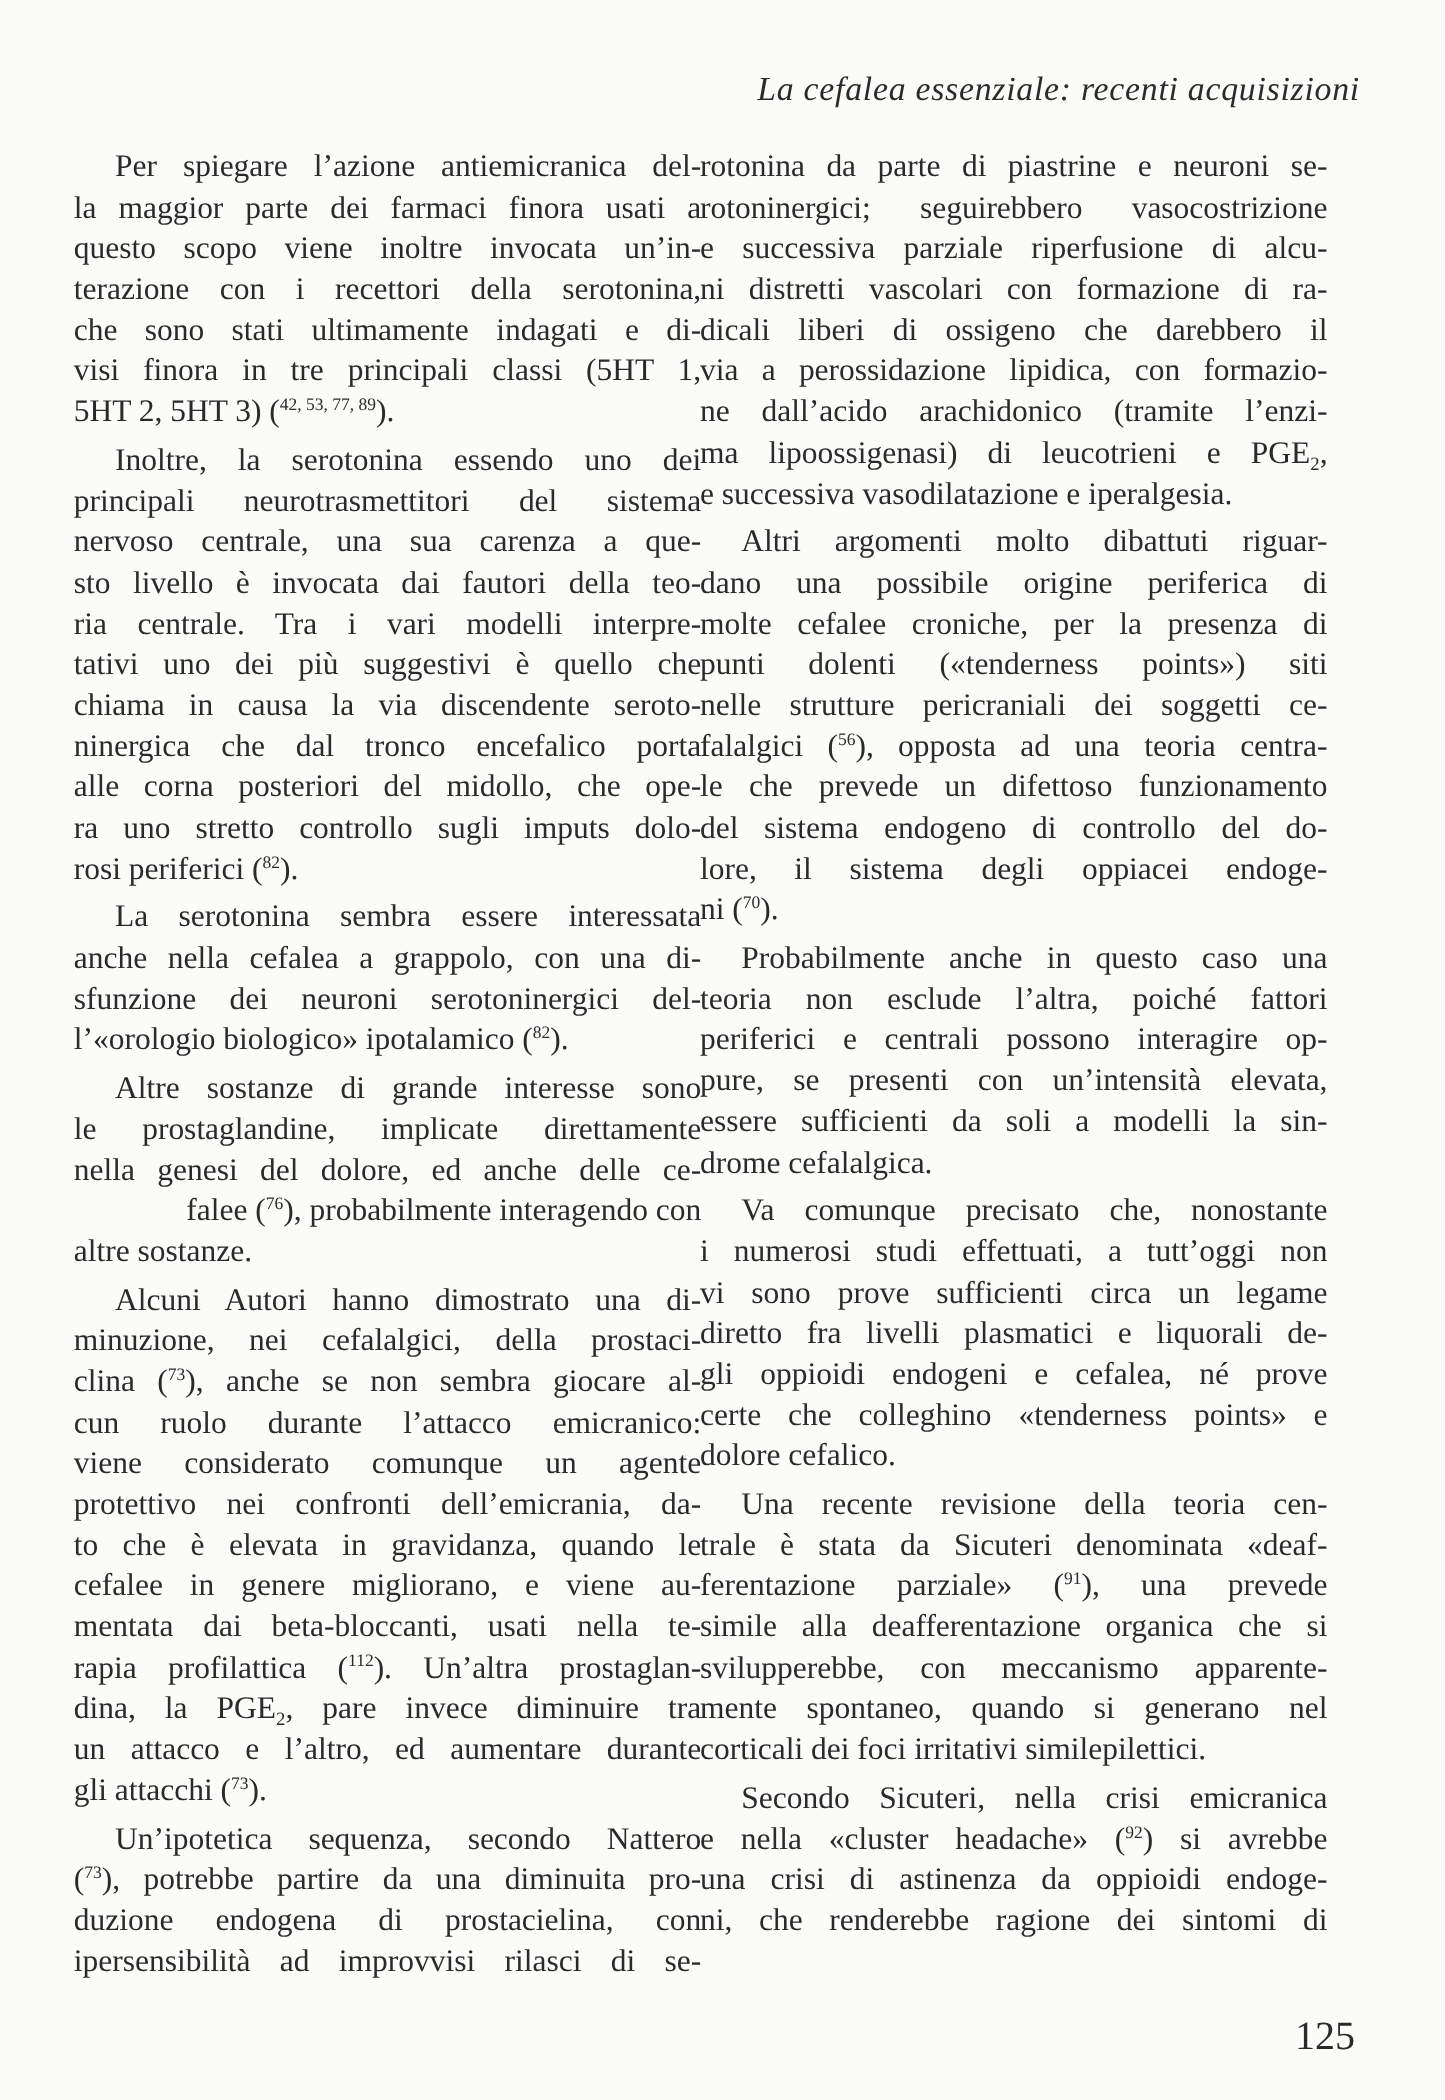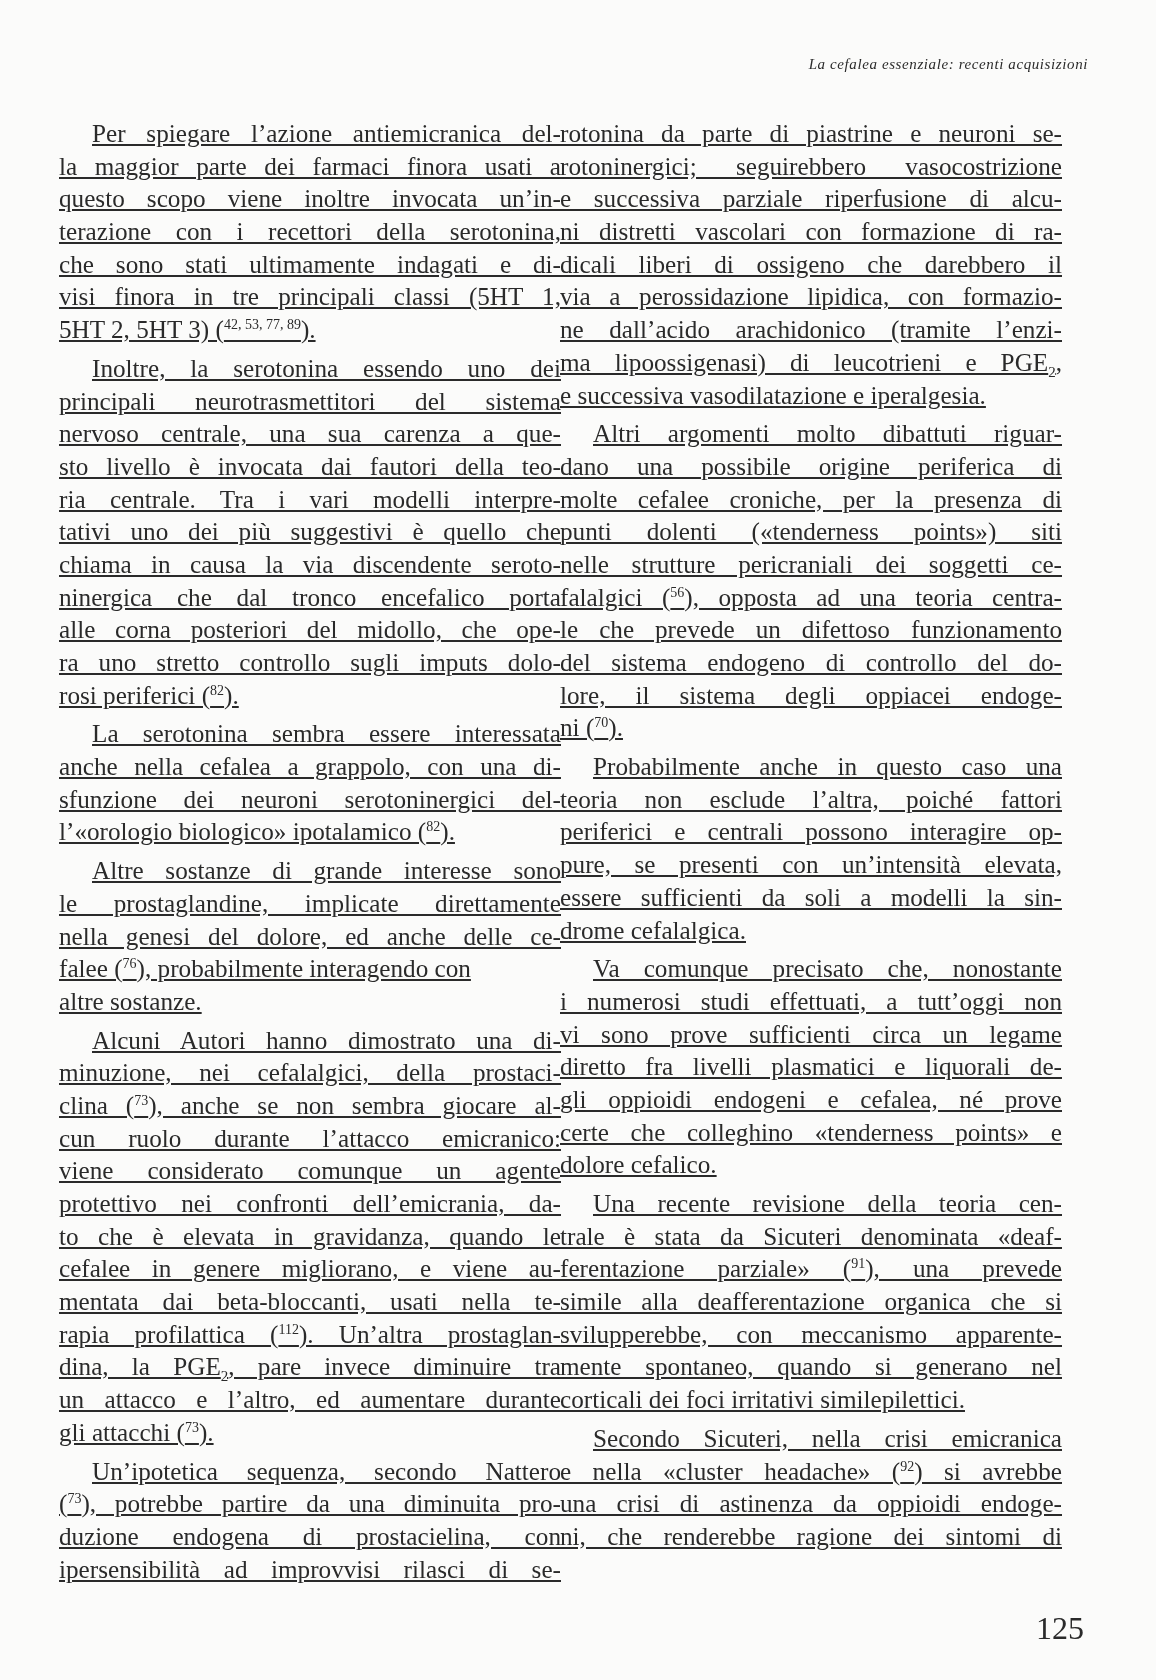--- a/index.html
+++ b/index.html
@@ -6,29 +6,28 @@
   body {
     width: 1156px; height: 1680px;
     background: #fbfbfa;
     position: relative; overflow: hidden;
     font-family: "DejaVu Serif", "Liberation Serif", serif;
     color: #2a2a2a;
   }
   .running-head {
     position: absolute; top: 56px; right: 68px;
     font-family: "Liberation Serif", serif;
-    font-style: italic; font-size: 15px; letter-spacing: 0.6px;
+    font-style: italic; font-size: 27px; letter-spacing: 0.6px;
     color: #2b2b2b;
   }
   .column {
     position: absolute; top: 118px; width: 502px;
     font-family: "Liberation Serif", serif;
     font-size: 25.2px; line-height: 32.7px;
     color: #2a2a2a;
-    text-decoration: underline;
   }
   .col-left { left: 59px; }
   .col-right { left: 560px; width: 502px; }
   .para { margin: 0 0 6px 0; }
   .line {
     display: block; text-align: justify; text-align-last: justify;
     white-space: nowrap; height: 32.7px;
   }
   .line.last { text-align-last: left; }
   .line.indent { padding-left: 33px; }
@@ -118,21 +117,21 @@
   <div class="para">
     <span class="line indent">
         <span class="t">Altre sostanze di grande interesse sono</span>
       </span>
     <span class="line">
         <span class="t">le prostaglandine, implicate direttamente</span>
       </span>
     <span class="line">
         <span class="t">nella genesi del dolore, ed anche delle ce-</span>
       </span>
-    <span class="line" style="display:flex;justify-content:flex-start;">
+    <span class="line" style="display:flex;justify-content:flex-end;">
         <span><span>falee (</span><sup>76</sup><span>), probabilmente interagendo con</span></span>
       </span>
     <span class="line last"><span>altre sostanze.</span></span>
   </div>
 
   <div class="para">
     <span class="line indent">
         <span class="t">Alcuni Autori hanno dimostrato una di-</span>
       </span>
     <span class="line">

